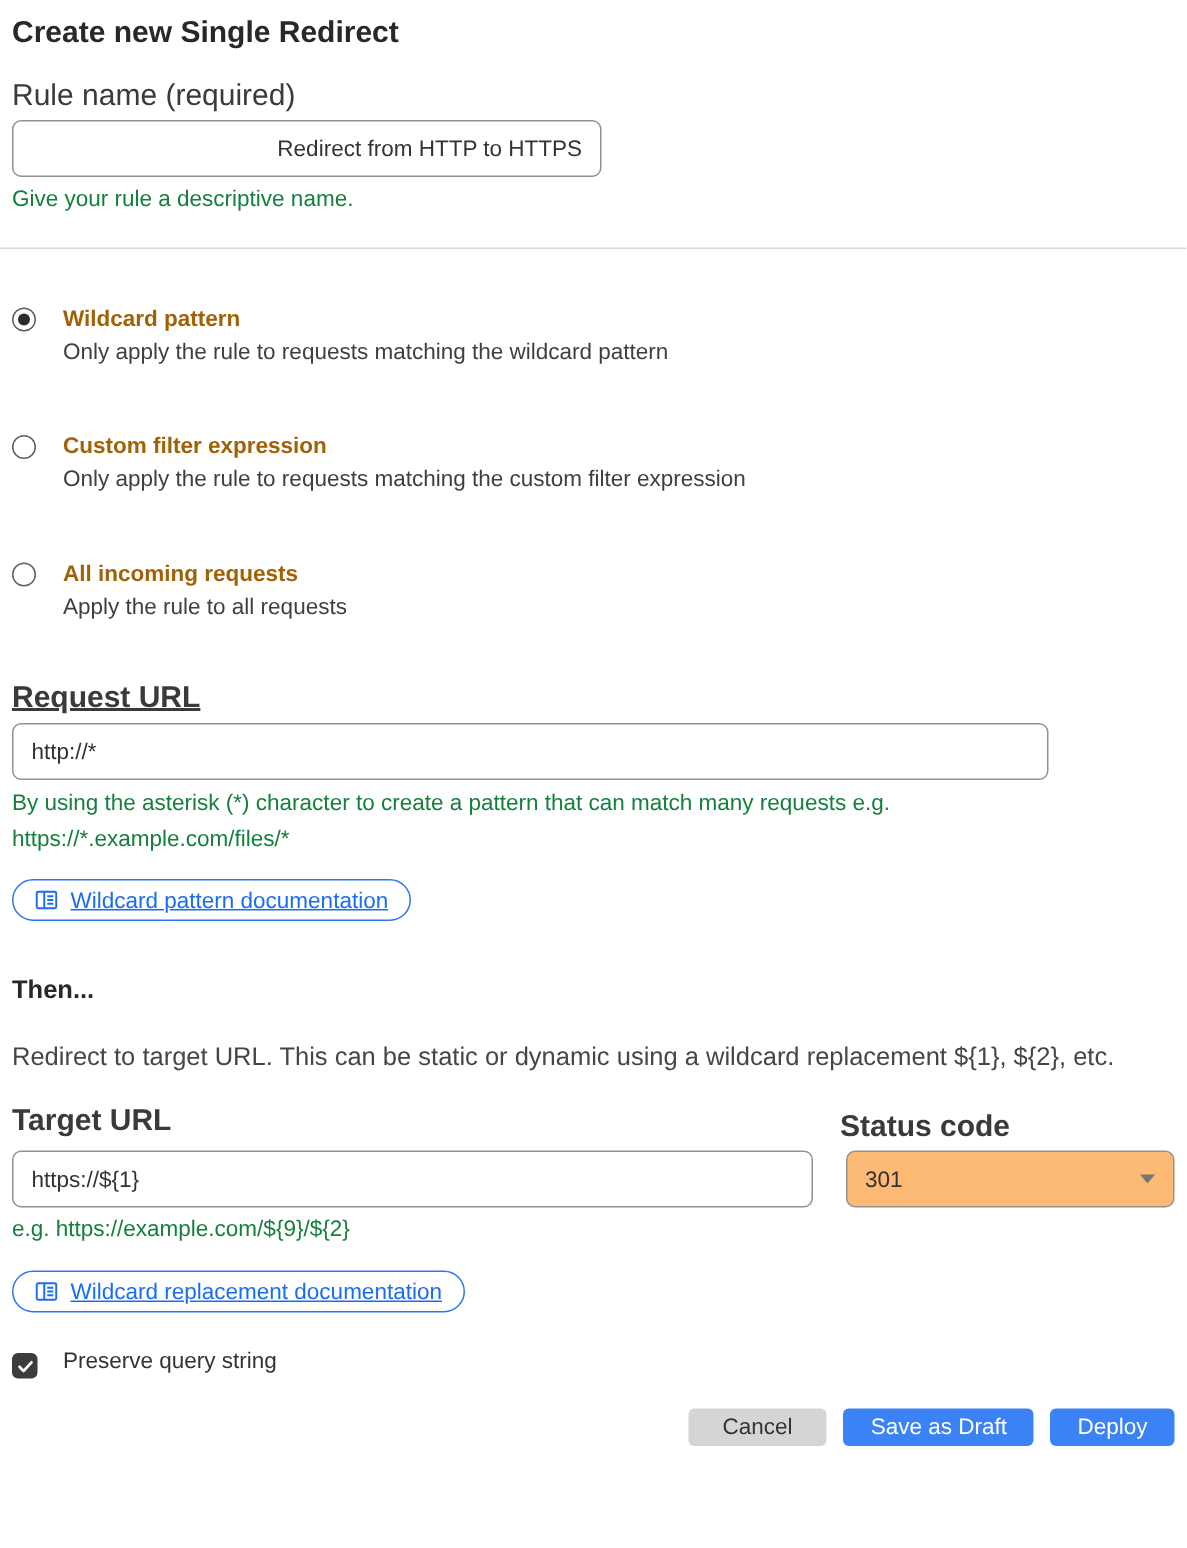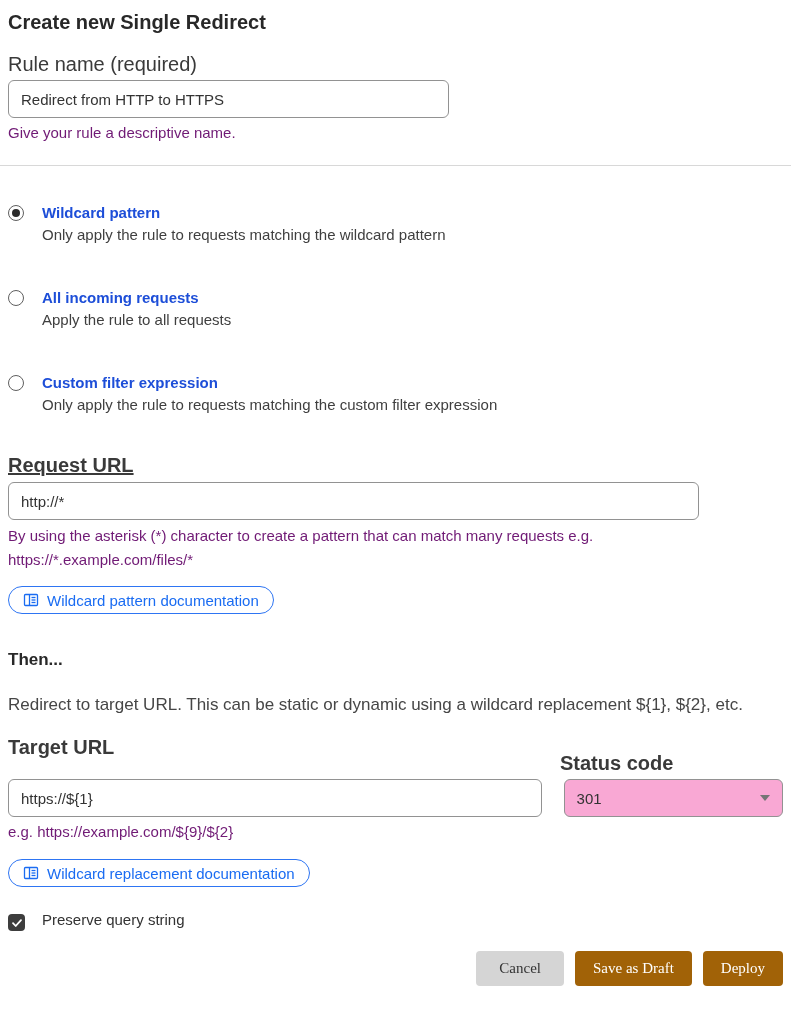--- a/index.html
+++ b/index.html
@@ -23,38 +23,38 @@
   .field-label {
     font-size: 20px;
     line-height: 20px;
     color: #3a3a3a;
     margin-top: 18px;
   }
   .field-label.strong { font-weight: 700; }
   .help-text {
     font-size: 15px;
     line-height: 20px;
-    color: #701a75;
+    color: #15803d;
   }
 
   
   .text-input {
     display: block;
     height: 38px;
     border: 1px solid #929292;
     border-radius: 6px;
     padding: 0 12px;
     font-family: "Liberation Sans", "DejaVu Sans", sans-serif;
     font-size: 15px;
     color: #333333;
     background: #ffffff;
     outline: none;
     margin-top: 6px;
   }
-  .rule-name-input { width: 441px; }
+  .rule-name-input { width: 393px; text-align: right; }
   .full-width { width: 691px; }
 
   .divider {
     border: none;
     border-top: 1px solid #d8d8d8;
     margin-top: 22px;
     margin-left: -8px;
     width: 791px;
   }
 
@@ -92,21 +92,21 @@
     left: 3px; top: 3px;
     width: 8px; height: 8px;
     border-radius: 50%;
     background: #2b2b2b;
   }
   .radio-texts { flex: 1; }
   .radio-label {
     font-size: 15px;
     font-weight: 700;
     line-height: 22px;
-    color: #1d4ed8;
+    color: #a16207;
   }
   .radio-desc {
     font-size: 15px;
     line-height: 21px;
     color: #3f3f3f;
   }
 
   .request-url-label { margin-top: 40px; text-decoration: underline; }
   .request-url-input { margin-top: 7px; }
   .pattern-help { margin-top: 4px; }
@@ -120,20 +120,21 @@
     height: 28px;
     margin-top: 14px;
     padding: 0 14px;
     border: 1px solid #2e75f3;
     border-radius: 14px;
     background: #ffffff;
     color: #1a6cf2;
     font-family: "Liberation Sans", "DejaVu Sans", sans-serif;
     font-size: 15px;
     cursor: pointer;
+    text-decoration: underline;
   }
   .doc-button svg { display: block; }
 
   .then-heading { margin-top: 34px; }
   .then-desc {
     margin-top: 21px;
     font-size: 17px;
     line-height: 24px;
     color: #464646;
   }
@@ -150,21 +151,21 @@
     margin-top: 0;
     gap: 13px;
   }
   .target-url-input { width: 543px; margin-right: 9px; }
   .status-select {
     margin-top: 6px;
     width: 223px;
     height: 38px;
     border: 1px solid #929292;
     border-radius: 6px;
-    background: #f9a8d4;
+    background: #fdba74;
     display: flex;
     align-items: center;
     justify-content: space-between;
     padding: 0 12px;
     font-size: 15px;
     color: #333333;
     cursor: pointer;
   }
   .select-caret {
     width: 0; height: 0;
@@ -202,37 +203,37 @@
   
   .footer {
     display: flex;
     justify-content: flex-end;
     align-items: center;
     gap: 11px;
     margin-top: 20px;
     padding-bottom: 9px;
   }
   .btn {
-    height: 35px;
+    height: 25px;
     border: none;
     border-radius: 4px;
-    font-family: Liberation Serif, serif;
+    font-family: Liberation Sans, sans-serif;
     font-size: 15px;
     cursor: pointer;
     display: inline-flex;
     align-items: center;
     justify-content: center;
   }
   .btn-cancel {
     background: #d5d5d5;
     color: #343434;
     padding: 0 23px;
   }
   .btn-primary {
-    background: #a16207;
+    background: #3b82f6;
     color: #ffffff;
     padding: 0 18px;
   }
 </style>
 </head>
 <body>
 
 <div class="page">
 
   <h1 class="page-title">Create new Single Redirect</h1>
@@ -250,29 +251,29 @@
     <div class="radio-option">
       <span class="radio-circle selected"></span>
       <span class="radio-texts">
         <div class="radio-label">Wildcard pattern</div>
         <div class="radio-desc">Only apply the rule to requests matching the wildcard pattern</div>
       </span>
     </div>
     <div class="radio-option">
       <span class="radio-circle"></span>
       <span class="radio-texts">
-        <div class="radio-label">All incoming requests</div>
-        <div class="radio-desc">Apply the rule to all requests</div>
+        <div class="radio-label">Custom filter expression</div>
+        <div class="radio-desc">Only apply the rule to requests matching the custom filter expression</div>
       </span>
     </div>
     <div class="radio-option">
       <span class="radio-circle"></span>
       <span class="radio-texts">
-        <div class="radio-label">Custom filter expression</div>
-        <div class="radio-desc">Only apply the rule to requests matching the custom filter expression</div>
+        <div class="radio-label">All incoming requests</div>
+        <div class="radio-desc">Apply the rule to all requests</div>
       </span>
     </div>
   </div>
 
   
   <div class="field-label strong request-url-label">Request URL</div>
   <input class="text-input full-width request-url-input" type="text" value="http://*" style="">
   <div class="help-text pattern-help">
     <div class="help-line">By using the asterisk (*) character to create a pattern that can match many requests e.g.</div>
     <div class="help-line">https://*.example.com/files/*</div>
@@ -290,21 +291,21 @@
     </span>
     <span>Wildcard pattern documentation</span>
   </button>
 
   
   <h2 class="section-heading then-heading">Then...</h2>
   <div class="then-desc">Redirect to target URL. This can be static or dynamic using a wildcard replacement ${1}, ${2}, etc.</div>
 
   <div class="target-row-labels">
     <div class="left field-label strong" style="margin-top:0;">Target URL</div>
-    <div class="right field-label strong" style="margin-top:16px;">Status code</div>
+    <div class="right field-label strong" style="margin-top:4px;">Status code</div>
   </div>
   <div class="target-row-inputs">
     <input class="text-input target-url-input" type="text" value="https://${1}" style="">
     <div class="status-select">
       <span>301</span>
       <span class="select-caret"></span>
     </div>
   </div>
   <div class="help-text eg-help">e.g. https://example.com/${9}/${2}</div>
 

